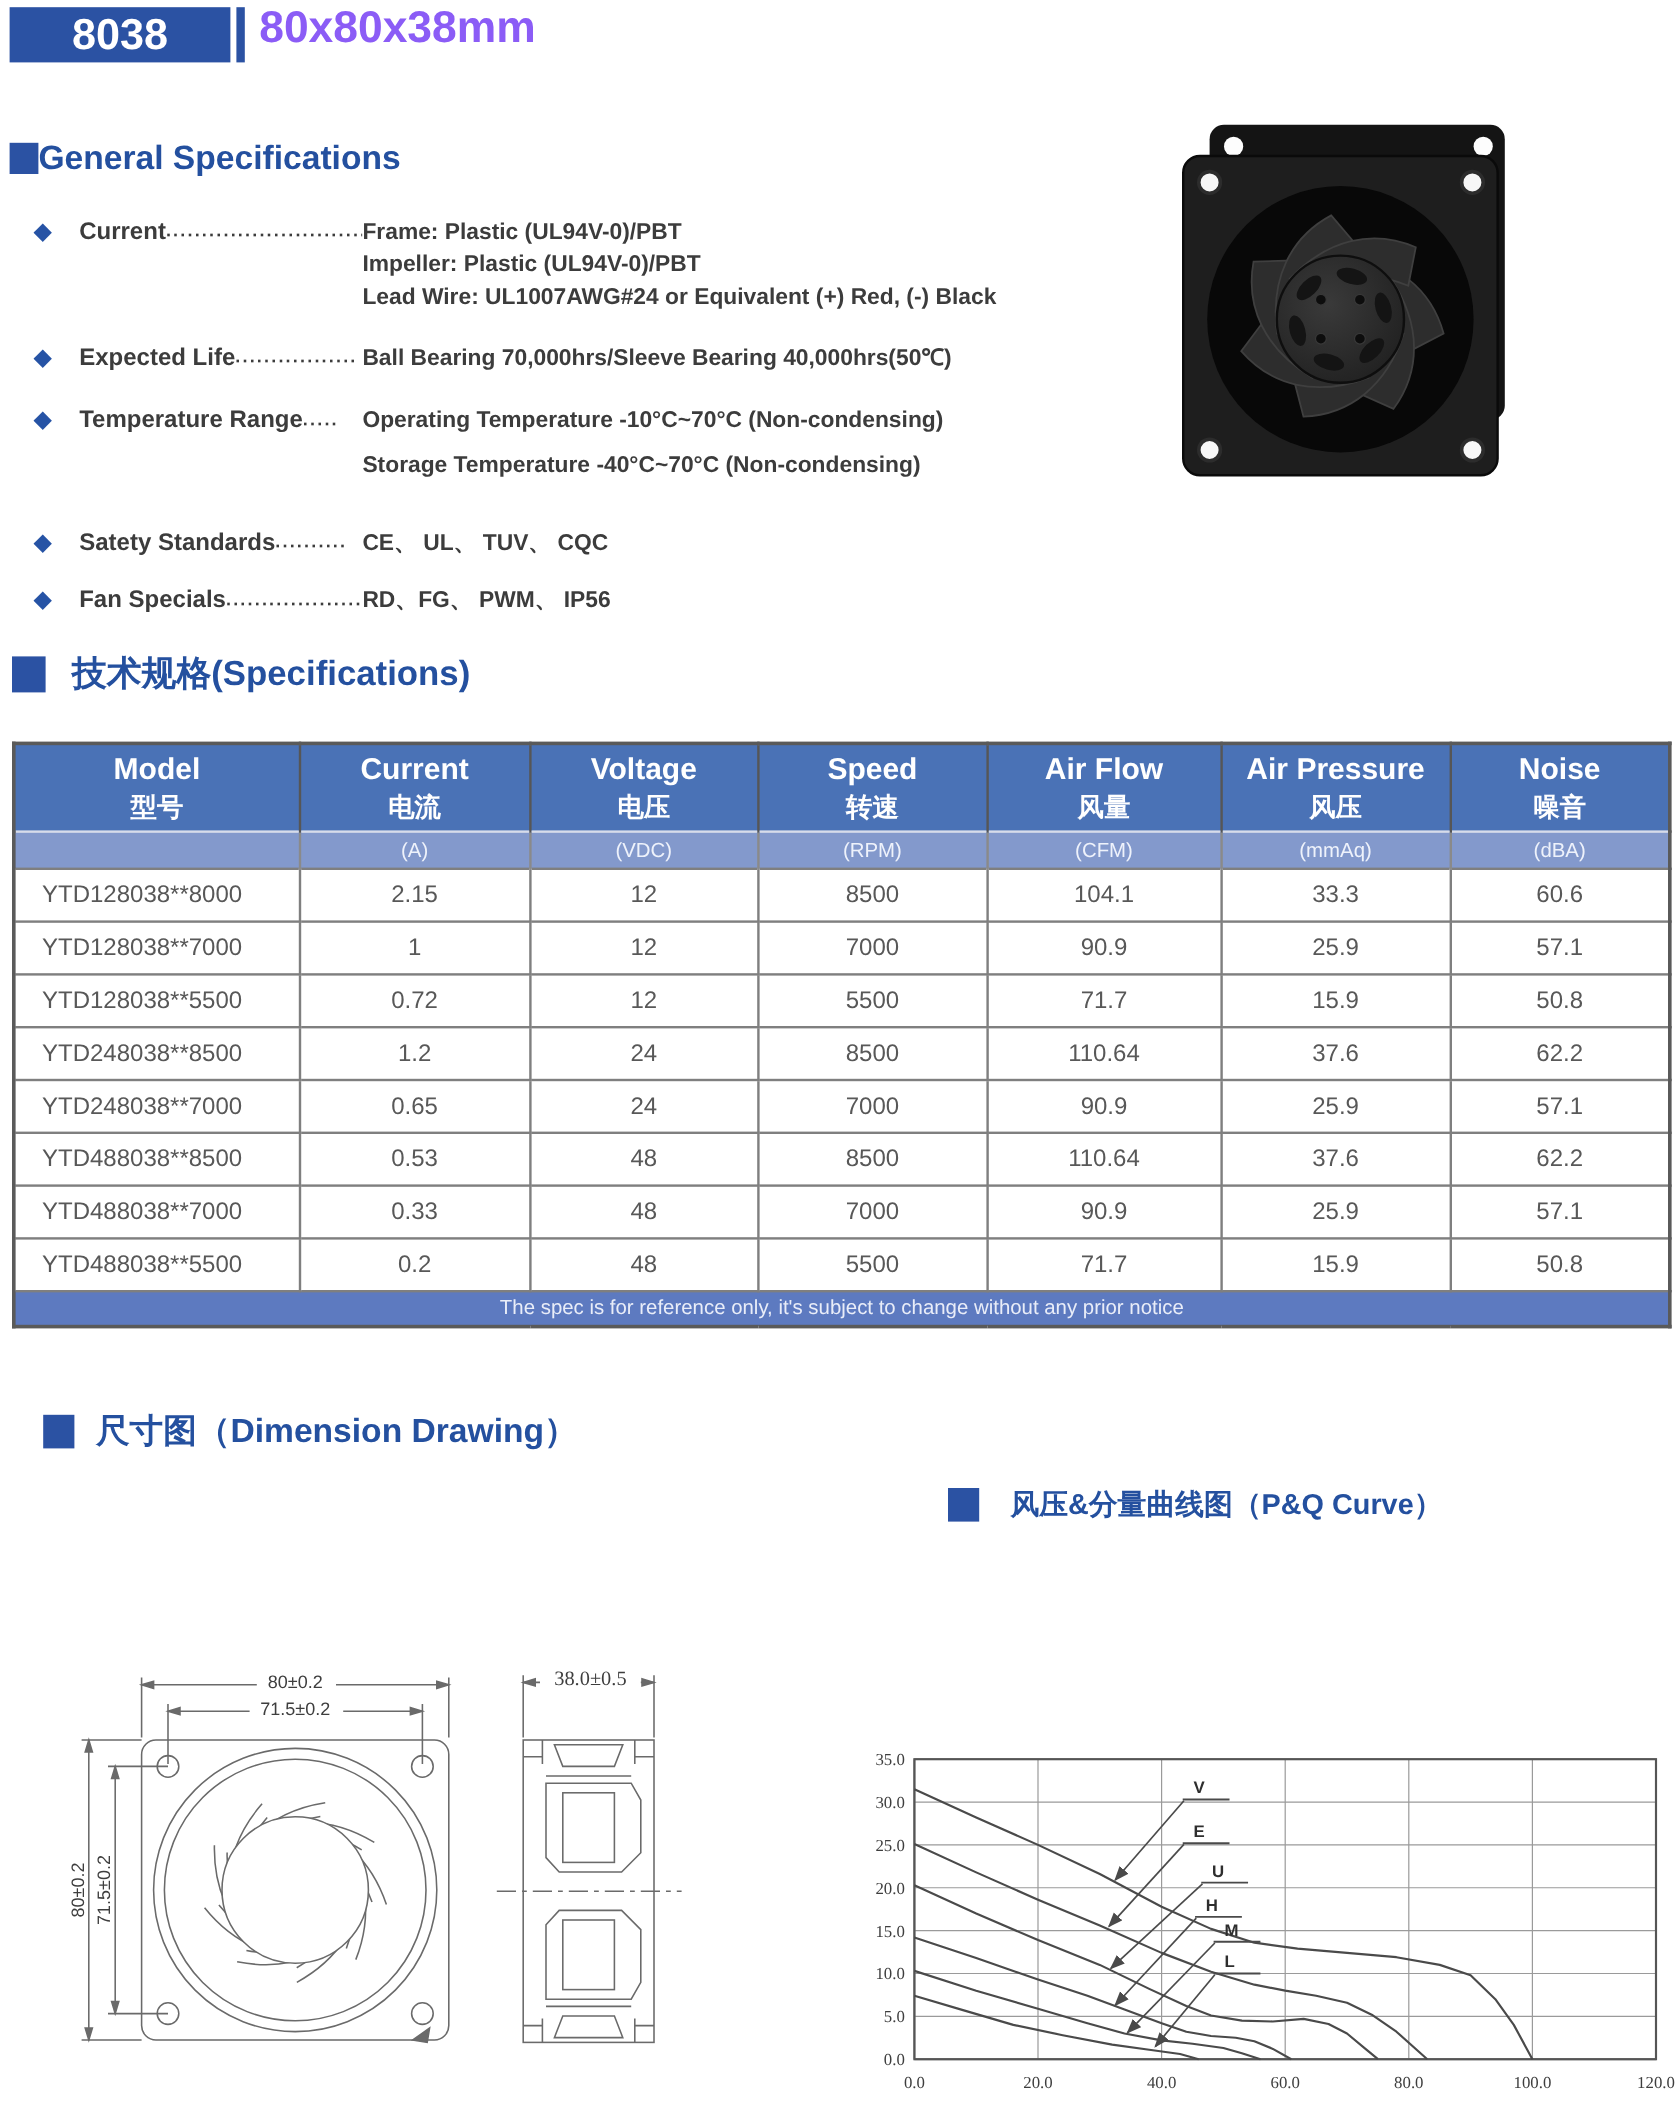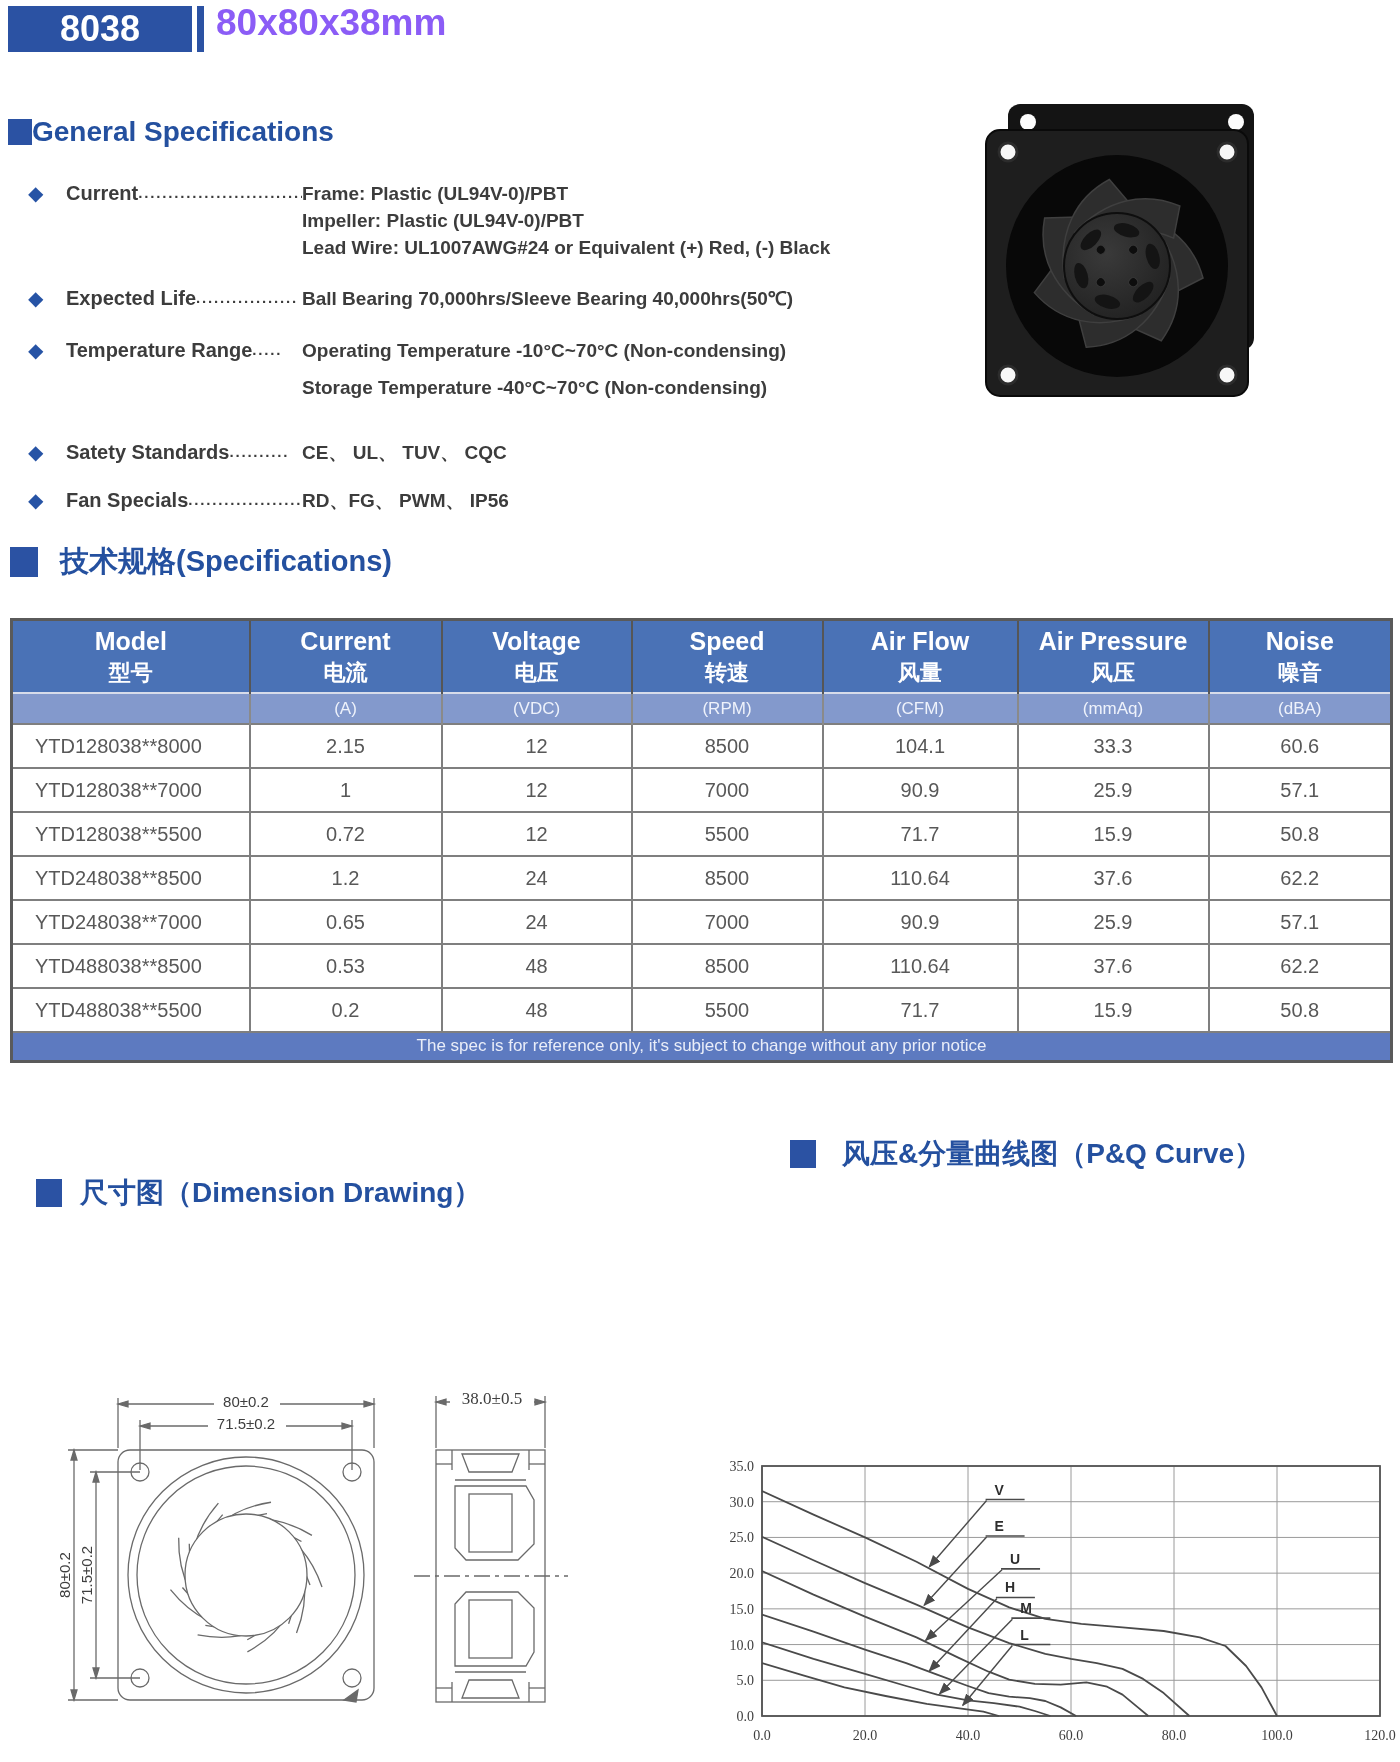--- a/index.html
+++ b/index.html
@@ -269,40 +269,49 @@
           <tr class="data">
             <td class="model">YTD488038**8500</td>
             <td class="">0.53</td>
             <td class="">48</td>
             <td class="">8500</td>
             <td class="">110.64</td>
             <td class="">37.6</td>
             <td class="">62.2</td>
           </tr>
           <tr class="data">
+            <td class="model">YTD488038**7000</td>
+            <td class="">0.33</td>
+            <td class="">48</td>
+            <td class="">7000</td>
+            <td class="">90.9</td>
+            <td class="">25.9</td>
+            <td class="">57.1</td>
+          </tr>
+          <tr class="data">
             <td class="model">YTD488038**5500</td>
             <td class="">0.2</td>
             <td class="">48</td>
             <td class="">5500</td>
             <td class="">71.7</td>
             <td class="">15.9</td>
             <td class="">50.8</td>
           </tr>
           <tr class="note">
             <td colspan="7">The spec is for reference only, it's subject to change without any prior notice</td>
           </tr>
         </tbody>
       </table>
   </div>
 
   <div class="sec-head" style="left:36px; top:1174px; font-size:28px; gap:18px;">
     <span class="sec-square" style="width:26px;height:28px;"></span>
     <span>尺寸图（Dimension Drawing）</span>
   </div>
-  <div class="sec-head" style="left:790px; top:1135px; font-size:28px; gap:26px;">
+  <div class="sec-head" style="left:790px; top:1238px; font-size:24px; gap:26px;">
     <span class="sec-square" style="width:26px;height:28px;"></span>
     <span>风压&amp;分量曲线图（P&amp;Q Curve）</span>
   </div>
 
   <svg class="dim-front" width="344" height="340" viewBox="0 0 344 340">
     <g stroke="#6a6a6a" stroke-width="1.3" fill="none">
 
       <line x1="62" y1="60" x2="62" y2="10"></line>
         <line x1="318" y1="60" x2="318" y2="10"></line>
       <line x1="62" y1="16" x2="318" y2="16"></line>

